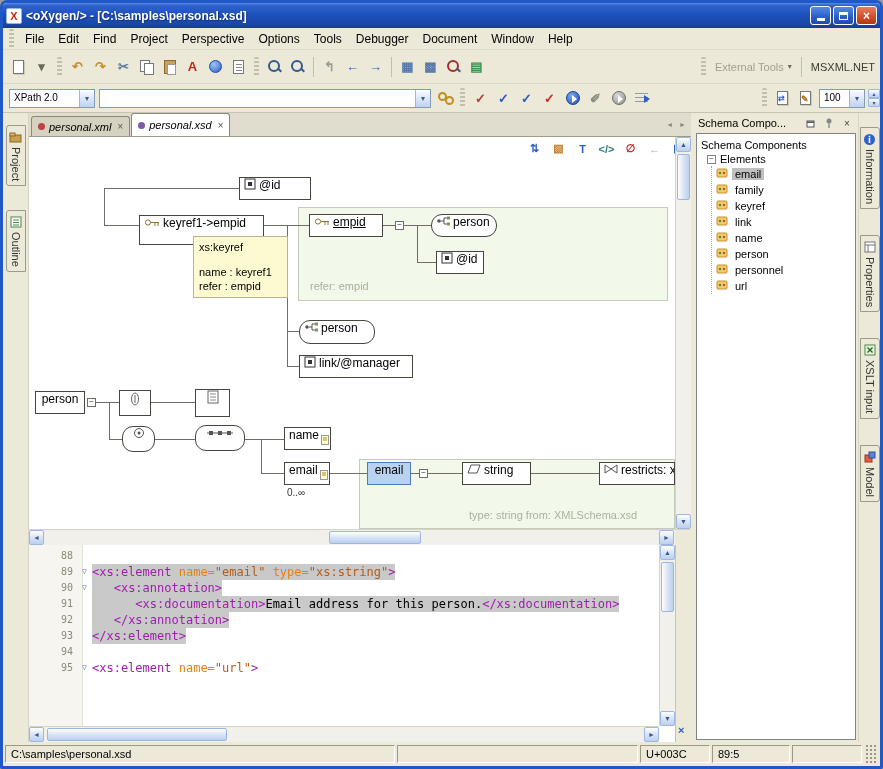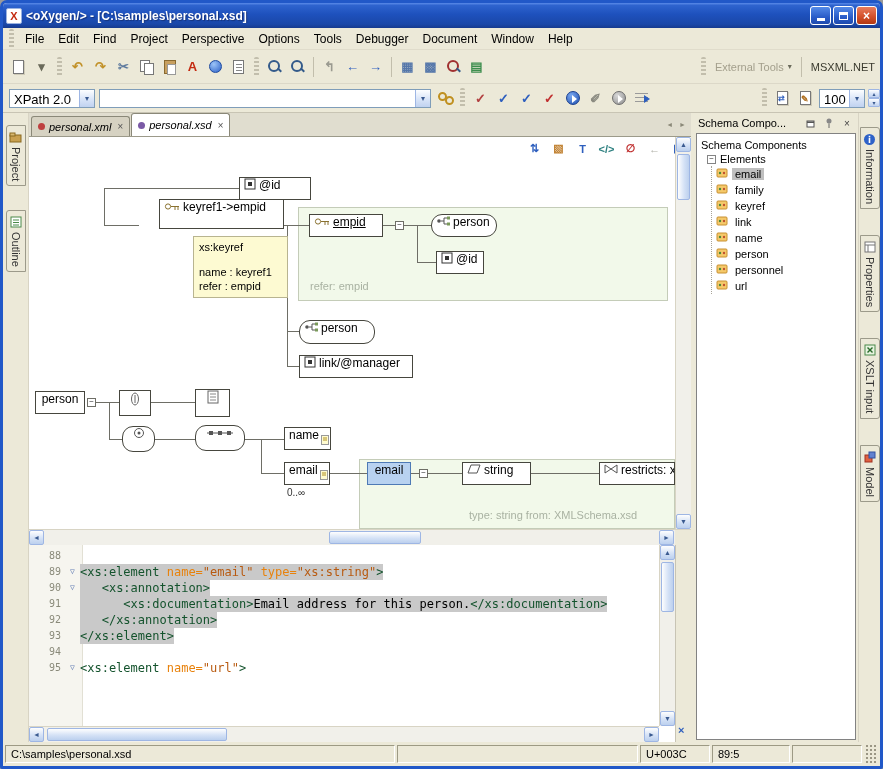--- a/index.html
+++ b/index.html
@@ -27,21 +27,21 @@
   .tb1{height:34px;flex:0 0 34px;border-bottom:1px solid #DCD8C8;}
   .tb2{height:29px;flex:0 0 29px;border-bottom:1px solid #C8C4B4;}
   .tb-grip{width:5px;height:20px;margin:0 4px;background:repeating-linear-gradient(180deg,#C2BEAC 0 2px,transparent 2px 4px);border-radius:2px;}
   .tb-sep{width:0;height:20px;border-left:1px solid #C2BEAC;margin:0 4px;}
   .tb-spacer{flex:1;}
   .tb-btn{width:23px;height:22px;display:flex;align-items:center;justify-content:center;font-size:13px;font-weight:bold;}
   .tb-dlabel{display:flex;align-items:center;gap:4px;font-size:11px;color:#3A3A2E;padding:0 5px;}
   .tb-dlabel.disabled{color:#A39F8C;}
   .dd-arrow{font-size:8px;color:#6A6A5A;}
   .tb-combo{height:19px;background:#fff;border:1px solid #7F9DB9;display:flex;align-items:stretch;margin:0 2px;}
-  .combo-text{flex:1;font-size:13px;padding:2px 4px;white-space:nowrap;overflow:hidden;}
+  .combo-text{flex:1;font-size:10px;padding:2px 4px;white-space:nowrap;overflow:hidden;}
   .combo-arrow{width:15px;display:flex;align-items:center;justify-content:center;font-size:8px;color:#3A5A90;
     background:linear-gradient(#FDFEFF,#D8E4F8 55%,#C0D2F0);border-left:1px solid #9EB6E4;}
   .spinner{display:flex;flex-direction:column;margin-left:1px;}
   .spinner span{width:12px;height:9px;font-size:6px;display:flex;align-items:center;justify-content:center;color:#3A5A90;
     background:linear-gradient(#FDFEFF,#D8E4F8 55%,#C0D2F0);border:1px solid #9EB6E4;border-radius:1px;}
   
   .ci{display:inline-block;position:relative;}
   .ci-page{width:11px;height:14px;background:#fff;border:1px solid #777;box-shadow:1px 1px 0 #CFCBB8;}
   .ci-page-arrow::after{content:"⇄";position:absolute;font-size:8px;color:#2E5FBE;left:0px;top:2px;}
   .ci-page-pencil::after{content:"✎";position:absolute;font-size:9px;color:#B07020;left:0px;top:2px;}
@@ -120,26 +120,26 @@
   
   .vtabs{height:24px;flex:0 0 24px;background:#ECE9D8;display:flex;align-items:flex-start;padding-left:3px;border-bottom:1px solid #C8C4B4;}
   .vtab{height:20px;display:flex;align-items:center;padding:0 9px;margin-right:1px;font-size:11px;
     border:1px solid #8A8878;border-top:none;border-radius:0 0 3px 3px;background:#D6D2C2;}
   .vtab.active{background:#FDFCF8;}
   
   .source{position:relative;flex:1;background:#fff;min-height:0;}
   .src-gutterbg{position:absolute;left:0;top:0;bottom:16px;width:54px;background:#F6F5EF;border-right:1px solid #E2E0D4;}
   .src-lines{position:absolute;left:0;top:3px;right:32px;bottom:16px;overflow:hidden;
     font-family:"DejaVu Sans Mono",monospace;font-size:12px;line-height:16px;}
-  .src-row{display:flex;height:16px;position:relative;}
+  .src-row{display:flex;height:16px;position:relative;padding-left:12px;}
   .src-num{width:36px;text-align:right;padding-right:4px;color:#8A8A7A;font-size:10px;line-height:16px;}
   .src-fold{width:15px;color:#6A84B8;font-size:8px;line-height:15px;text-align:center;}
   .src-code{white-space:pre;}
   .src-code.hl{background:#C9C9C9;}
-  .c-tag{color:#14532d;} .c-attr{color:#E8820C;} .c-val{color:#B85A10;} .c-text{color:#000;} .c-plain{color:#000;}
+  .c-tag{color:#a21caf;} .c-attr{color:#E8820C;} .c-val{color:#B85A10;} .c-text{color:#000;} .c-plain{color:#000;}
   .src-vscroll{position:absolute;right:16px;top:0;bottom:16px;width:16px;background:#F1F0EA;border-left:1px solid #D8D4C4;}
   .src-strip{position:absolute;right:0;top:0;bottom:0;width:16px;background:#ECE9D8;border-left:1px solid #C8C4B4;}
   .src-hscroll{position:absolute;left:0;bottom:0;right:32px;height:16px;background:#F1F0EA;border-top:1px solid #D8D4C4;}
   .blue-x{position:absolute;bottom:6px;left:2px;font-size:11px;font-weight:bold;color:#2E5FBE;}
   
   .rp-header{height:20px;flex:0 0 20px;display:flex;align-items:center;gap:4px;padding:0 4px;background:#ECE9D8;}
   .rp-title{flex:1;font-size:11px;white-space:nowrap;overflow:hidden;}
   .rp-ic{width:14px;height:14px;display:flex;align-items:center;justify-content:center;font-size:10px;color:#444;}
   .rp-content{flex:1;background:#fff;border:1px solid #828282;margin:0 2px 2px 2px;overflow:hidden;padding:4px 2px;font-size:11px;}
   .tr-root{padding:1px 2px;}
@@ -344,21 +344,21 @@
           <div class="dg-panel" style="left:269px;top:70px;width:370px;height:94px;"></div>
           <div class="dg-panel" style="left:330px;top:322px;width:316px;height:70px;"></div>
 
           <div class="dg-box" style="left:210px;top:40px;width:72px;height:23px;">
             <span><svg width="12" height="12">
                   <rect x="1" y="1" width="10" height="10" fill="#fff" stroke="#333"></rect>
                   <rect x="4" y="4" width="4" height="4" fill="#333"></rect>
                 </svg></span>
             <span>@id</span>
           </div>
-          <div class="dg-box" style="left:110px;top:62px;width:125px;height:30px;margin-left:20px;">
+          <div class="dg-box" style="left:110px;top:78px;width:125px;height:30px;">
             <span><svg width="16" height="9">
                   <circle cx="4" cy="4.5" r="2.6" fill="none" stroke="#8A7230"></circle>
                   <line x1="7" y1="4.5" x2="15" y2="4.5" stroke="#8A7230"></line>
                   <line x1="11" y1="4.5" x2="11" y2="8" stroke="#8A7230"></line>
                   <line x1="14" y1="4.5" x2="14" y2="8" stroke="#8A7230"></line>
                 </svg></span>
             <span>keyref1-&gt;empid</span>
           </div>
           <div class="dg-tip" style="left:164px;top:99px;width:95px;height:62px;">
             <div class="tip-first">xs:keyref</div>

